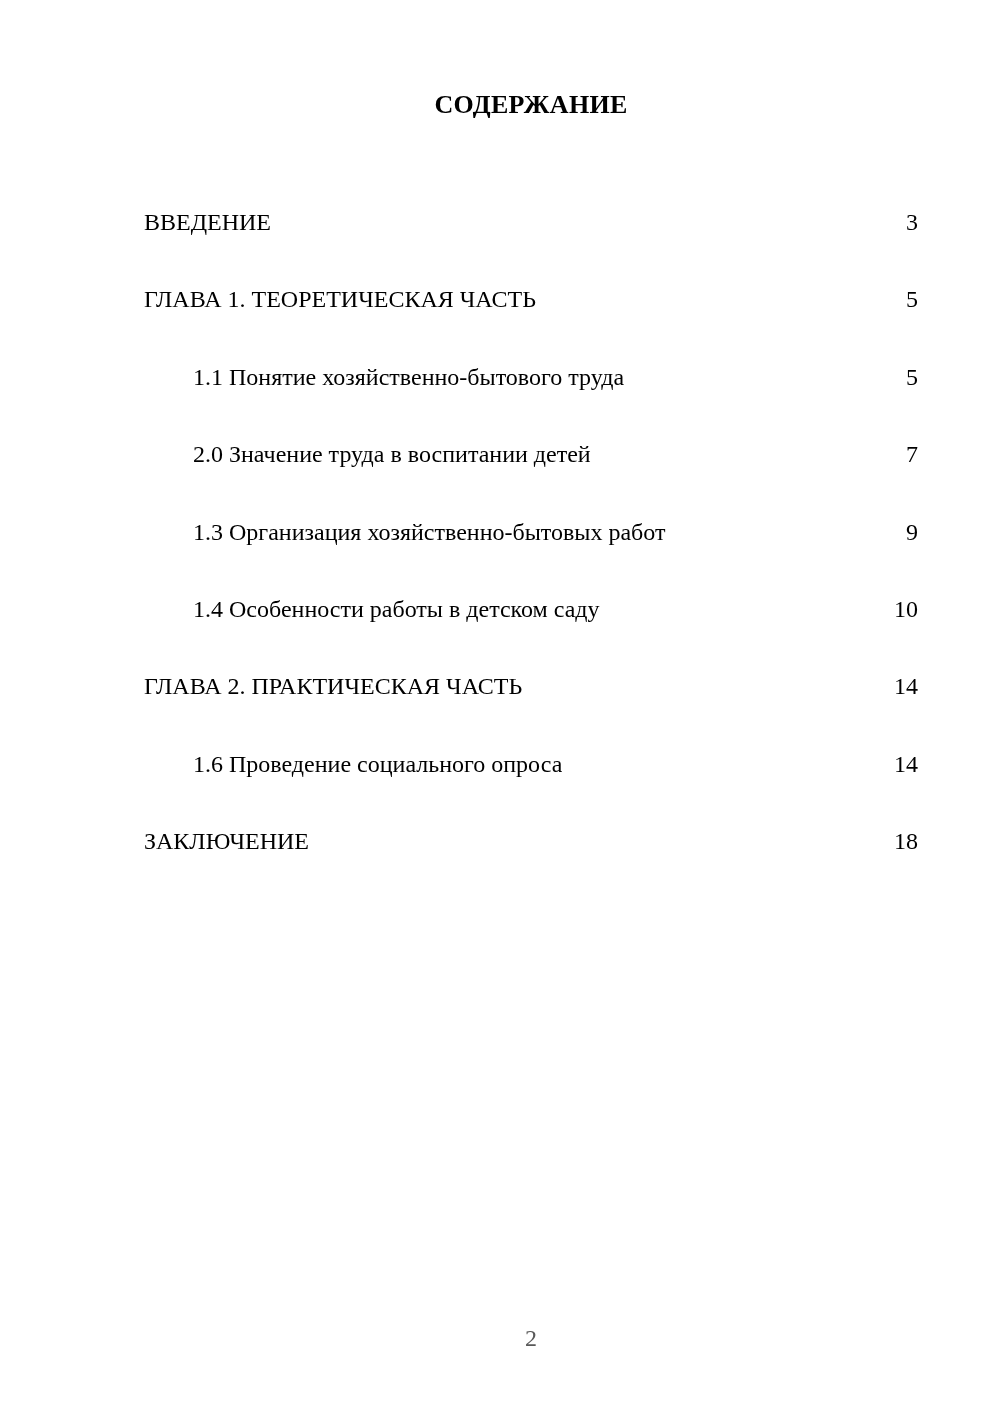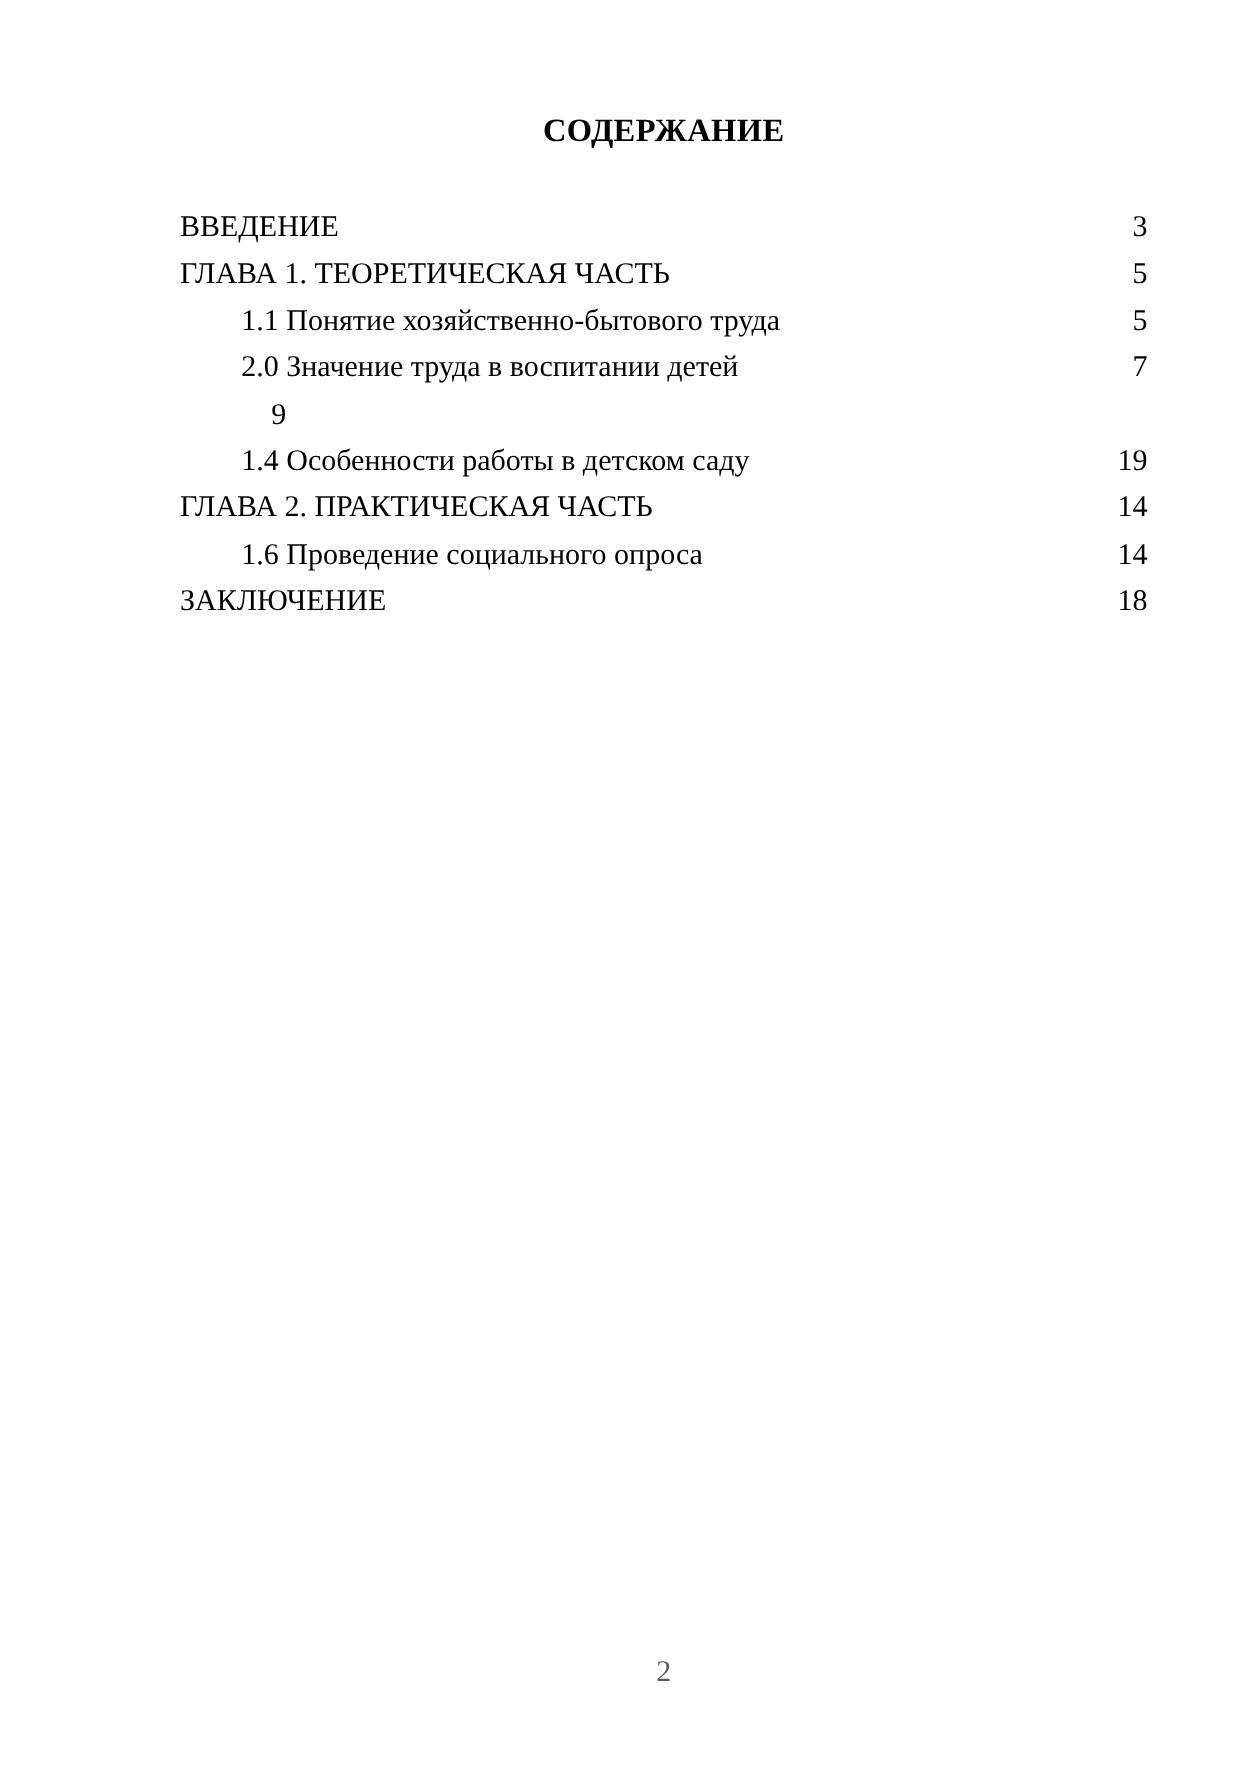--- a/index.html
+++ b/index.html
@@ -35,20 +35,21 @@
     left:144px;right:82px;top:164px;
   }
   .toc-row{
     display:flex;
     justify-content:space-between;
     align-items:baseline;
     height:37.4px;
     line-height:37.4px;
     font-size:24px;
     white-space:nowrap;
+    margin-top:40px;
   }
   .toc-row.level-1{padding-left:49px;}
   .toc-entry-label{flex:0 1 auto;overflow:hidden;}
   .toc-entry-page{flex:0 0 auto;margin-left:24px;text-align:right;}
   .footer-page-number{
     position:absolute;
     left:144px;right:82px;top:1324px;
     text-align:center;
     font-size:24px;
     line-height:28px;
@@ -72,25 +73,26 @@
       </div>
       <div class="toc-row level-1">
         <span class="toc-entry-label">1.1 Понятие хозяйственно-бытового труда</span>
         <span class="toc-entry-page">5</span>
       </div>
       <div class="toc-row level-1">
         <span class="toc-entry-label">2.0 Значение труда в воспитании детей</span>
         <span class="toc-entry-page">7</span>
       </div>
       <div class="toc-row level-1">
+        <span class="toc-entry-label">1.3 Организация хозяйственно-бытовых работ</span>
         <span class="toc-entry-page">9</span>
       </div>
       <div class="toc-row level-1">
         <span class="toc-entry-label">1.4 Особенности работы в детском саду</span>
-        <span class="toc-entry-page">19</span>
+        <span class="toc-entry-page">10</span>
       </div>
       <div class="toc-row level-0">
         <span class="toc-entry-label">ГЛАВА 2. ПРАКТИЧЕСКАЯ ЧАСТЬ</span>
         <span class="toc-entry-page">14</span>
       </div>
       <div class="toc-row level-1">
         <span class="toc-entry-label">1.6 Проведение социального опроса</span>
         <span class="toc-entry-page">14</span>
       </div>
       <div class="toc-row level-0">

